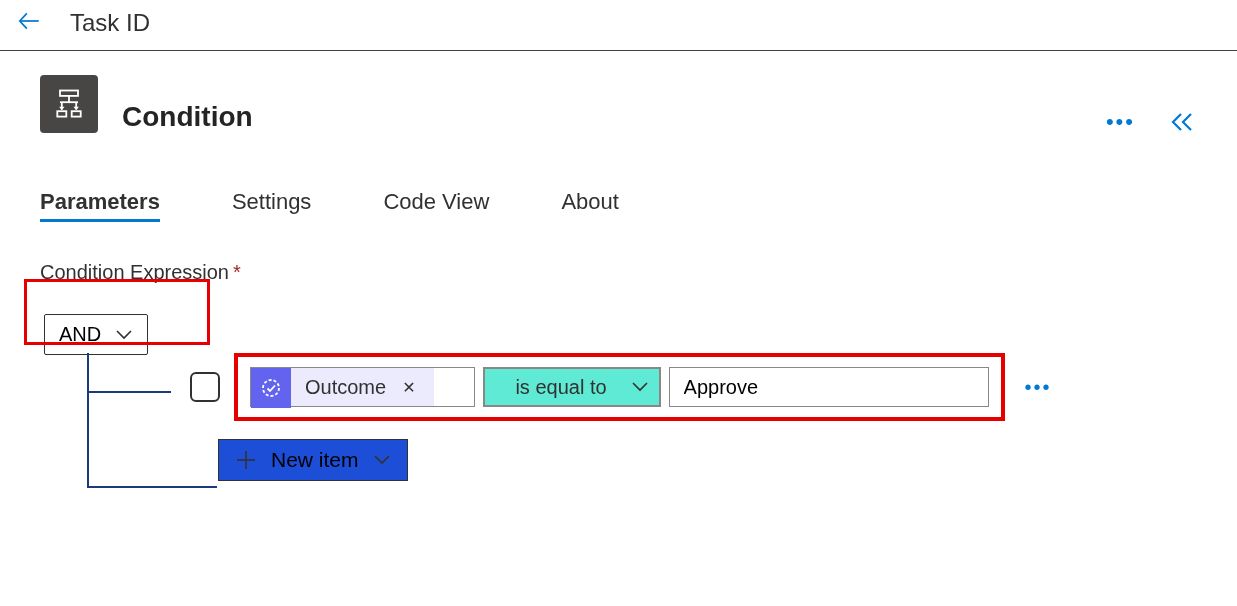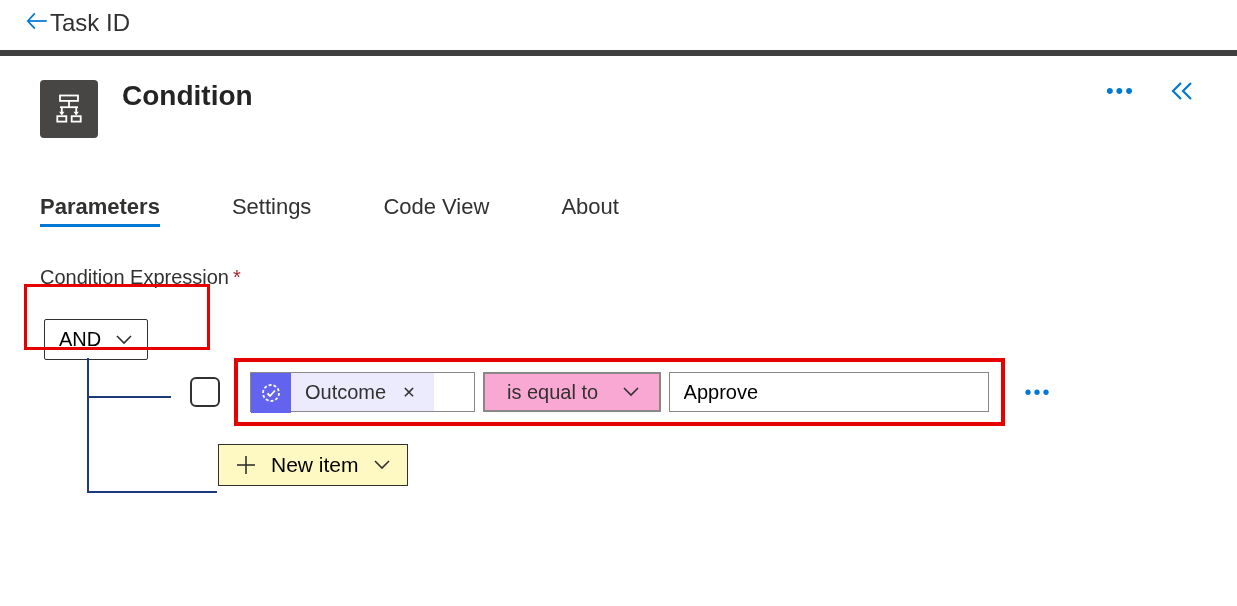--- a/index.html
+++ b/index.html
@@ -9,43 +9,44 @@
       width: 1237px;
       height: 606px;
       color: #323130;
       overflow: hidden;
     }
 
     
     .top-header {
       display: flex;
       align-items: center;
-      padding: 8px 16px 12px 24px;
-      border-bottom: 6px solid #404040;
+      padding: 8px 16px 12px 16px;
+      border-bottom: 1px solid #404040;
+      gap: 28px;
     }
     .back-arrow {
       color: #0078d4;
       cursor: pointer;
     }
     .top-header-title {
       font-size: 24px;
       font-weight: 400;
       color: #323130;
     }
 
     
     .content {
       padding: 24px 40px 0 40px;
       position: relative;
     }
 
     
     .condition-header {
       display: flex;
-      align-items: flex-start;
+      align-items: flex-end;
       gap: 24px;
       margin-bottom: 56px;
     }
     .condition-icon-box {
       width: 58px;
       height: 58px;
       background: #484644;
       border-radius: 4px;
       display: flex;
       align-items: center;
@@ -240,26 +241,26 @@
     }
     .field-token .spacer {
       width: 40px;
       height: 100%;
       background: #fff;
     }
 
     .op-select {
       display: flex;
       align-items: center;
-      justify-content: center;
+      justify-content: flex-end;
       border: 2px solid #8a8886;
       height: 40px;
       padding: 0 10px 0 14px;
       gap: 24px;
-      background: #f9a8d4;
+      background: #5eead4;
       cursor: pointer;
       font-size: 20px;
       min-width: 178px;
     }
 
     .value-input {
       border: 1px solid #8a8886;
       height: 40px;
       padding: 0 14px;
       font-size: 20px;
@@ -275,21 +276,21 @@
       letter-spacing: 2px;
       cursor: pointer;
       padding: 0 6px;
     }
 
     .new-item-btn {
       display: flex;
       align-items: center;
       gap: 14px;
       border: 1px solid #323130;
-      background: #fef9c3;
+      background: #1d4ed8;
       padding: 8px 16px;
       font-size: 21px;
       cursor: pointer;
       margin-left: 28px;
       width: fit-content;
     }
     .plus-ic { display: inline-flex; }
 
     input[type="text"] {
       border: none;

